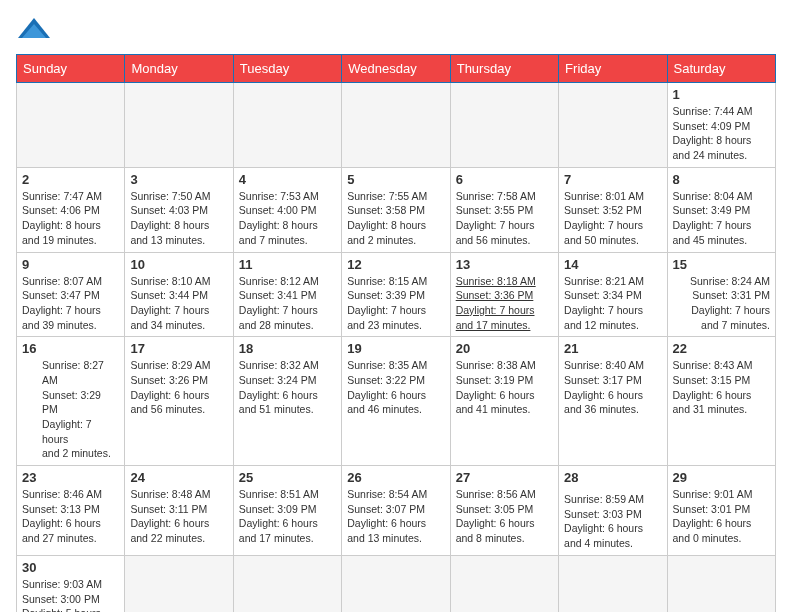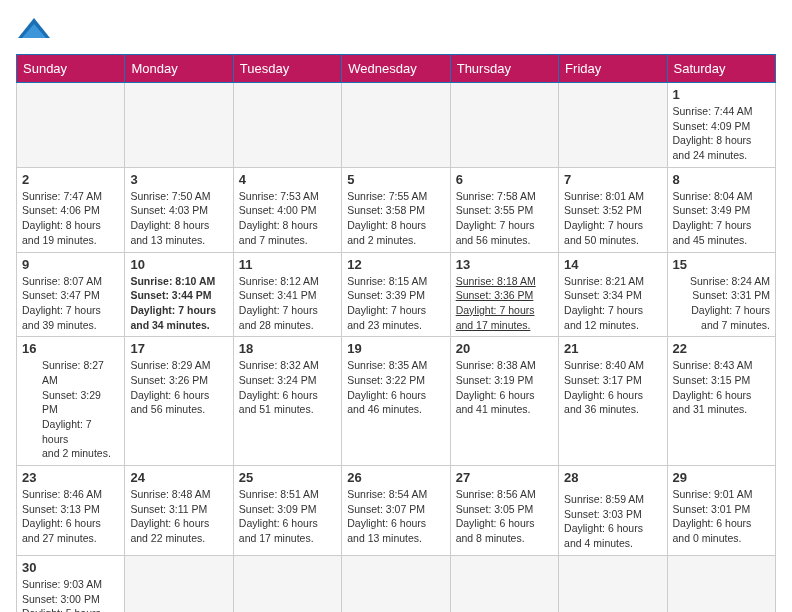--- a/index.html
+++ b/index.html
@@ -45,21 +45,21 @@
     .location-title {
       font-size: 15px;
       color: #333;
     }
     .calendar {
       width: 100%;
       border-collapse: collapse;
       border: 1px solid #ccc;
     }
     .calendar th {
-      background-color: #be185d;
+      background-color: #ef4444;
       color: #fff;
       text-align: left;
       padding: 6px 6px;
       font-size: 13px;
       font-weight: normal;
       border: 1px solid #1a6fb5;
     }
     .calendar td {
       width: calc(100% / 7);
       vertical-align: top;
@@ -190,21 +190,21 @@
       <tr>
         <td>
           <span class="day-number">9</span>
           <div class="day-info" style="white-space: pre-line;">Sunrise: 8:07 AM
 Sunset: 3:47 PM
 Daylight: 7 hours
 and 39 minutes.</div>
         </td>
         <td>
           <span class="day-number">10</span>
-          <div class="day-info" style="white-space: pre-line; font-weight: bold;">Sunrise: 8:10 AM
+          <div class="day-info" style="white-space: pre-line;">Sunrise: 8:10 AM
 Sunset: 3:44 PM
 Daylight: 7 hours
 and 34 minutes.</div>
         </td>
         <td>
           <span class="day-number">11</span>
           <div class="day-info" style="white-space: pre-line;">Sunrise: 8:12 AM
 Sunset: 3:41 PM
 Daylight: 7 hours
 and 28 minutes.</div>

